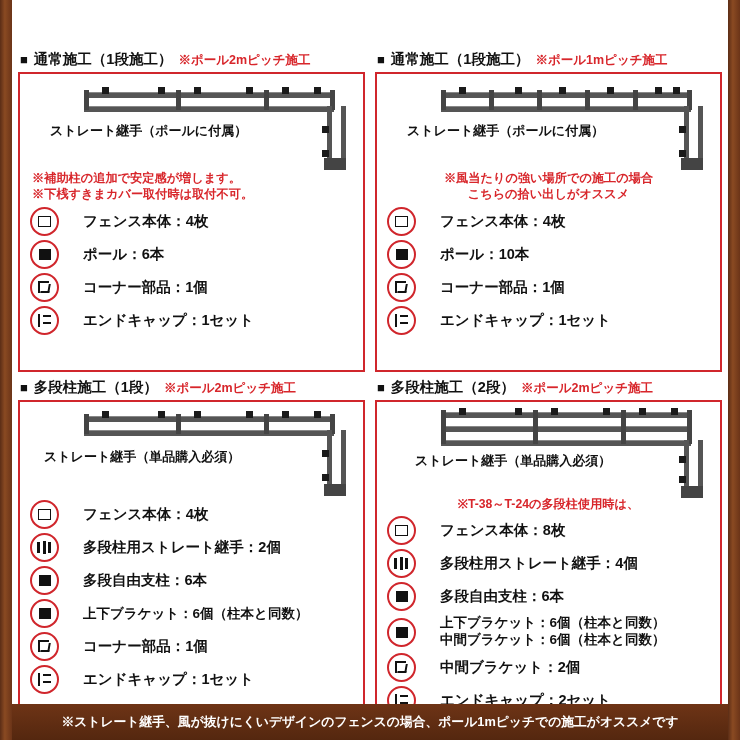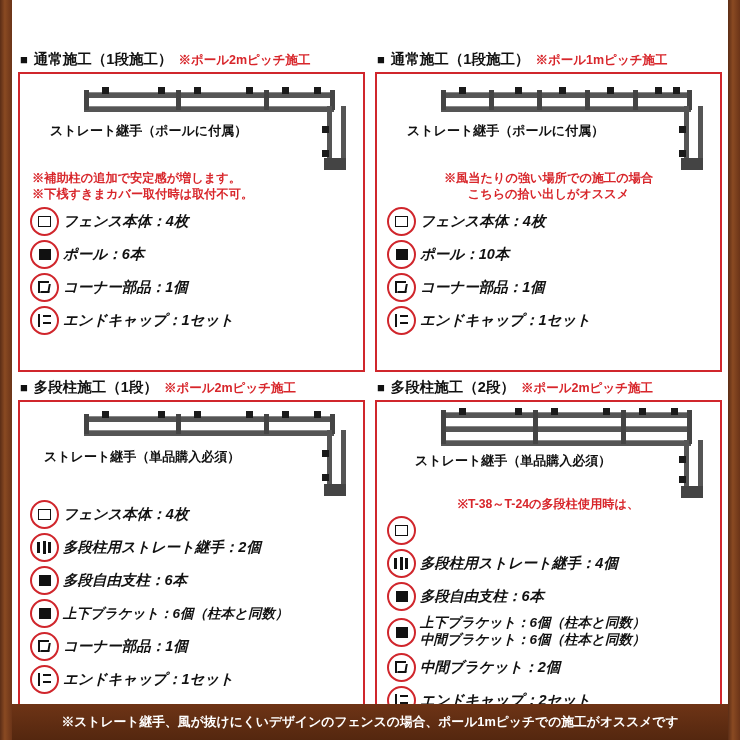--- a/index.html
+++ b/index.html
@@ -159,23 +159,22 @@
     text-align: left;
     padding-left: 4px;
   }
 
   .items {
     margin-top: 4px;
   }
   .item {
     display: flex;
     align-items: center;
-    gap: 4px;
+    gap: 24px;
     margin: 0 0 4px 2px;
-    font-style: italic;
   }
   .item-icon {
     width: 25px;
     height: 25px;
     border: 2px solid #d0262c;
     border-radius: 50%;
     display: flex;
     align-items: center;
     justify-content: center;
     flex: 0 0 auto;
@@ -528,20 +527,21 @@
             <span class="diag-caption" style="left:22px; top:42px;">ストレート継手（単品購入必須）</span>
           </div>
           <div class="notes" style="margin-top:-6px;">
             <div class="note-red">※T-38～T-24の多段柱使用時は、</div>
           </div>
           <div class="items">
             <div class="item">
               <span class="item-icon">
                   <span class="g-panel"></span>
                 </span>
+              <span class="item-label">フェンス本体：8枚</span>
             </div>
             <div class="item">
               <span class="item-icon">
                   <span class="g-joint"></span>
                 </span>
               <span class="item-label">多段柱用ストレート継手：4個</span>
             </div>
             <div class="item">
               <span class="item-icon">
                   <span class="g-pole"></span>

